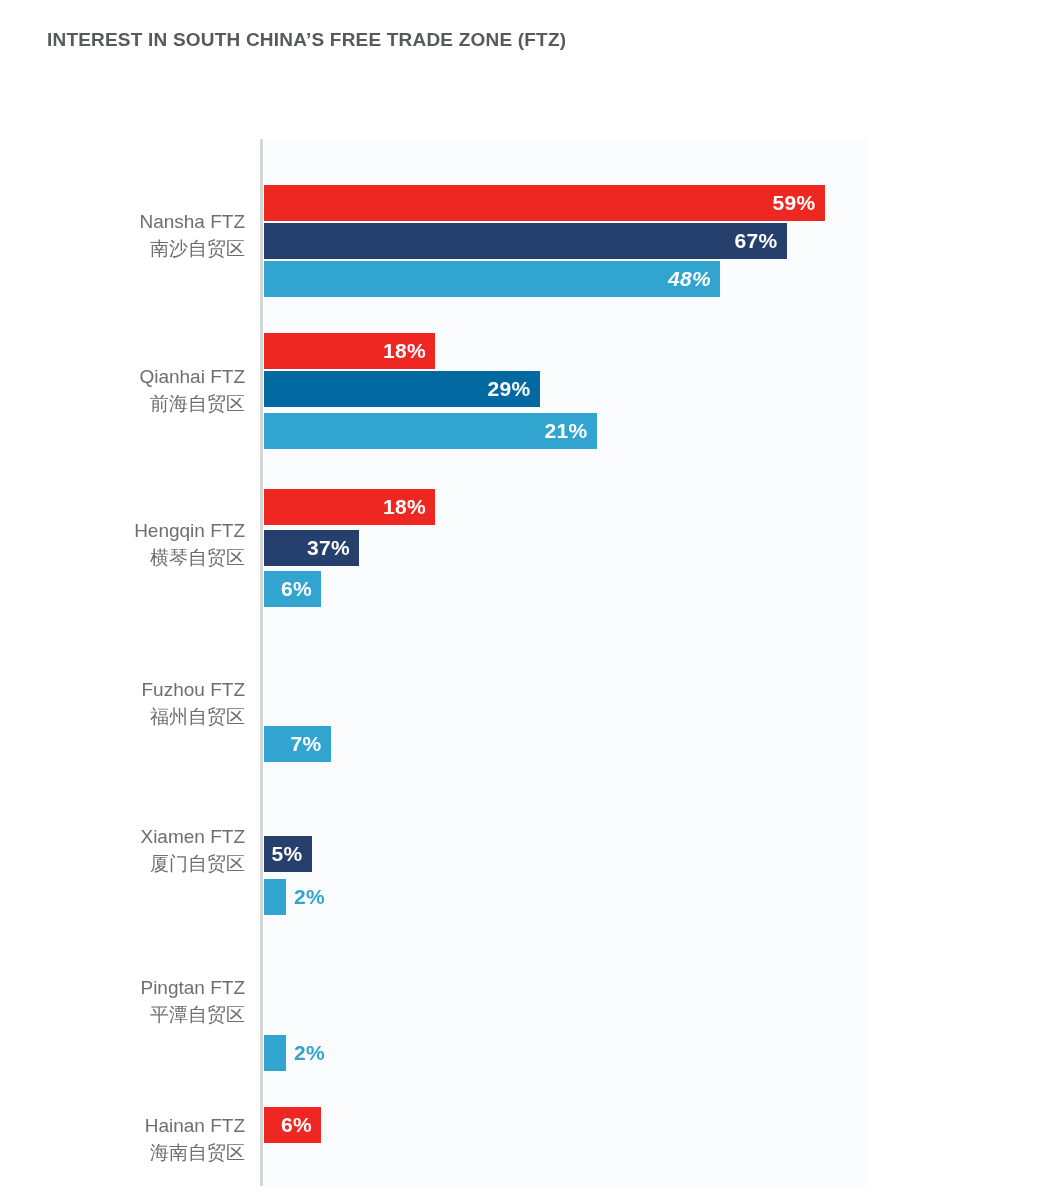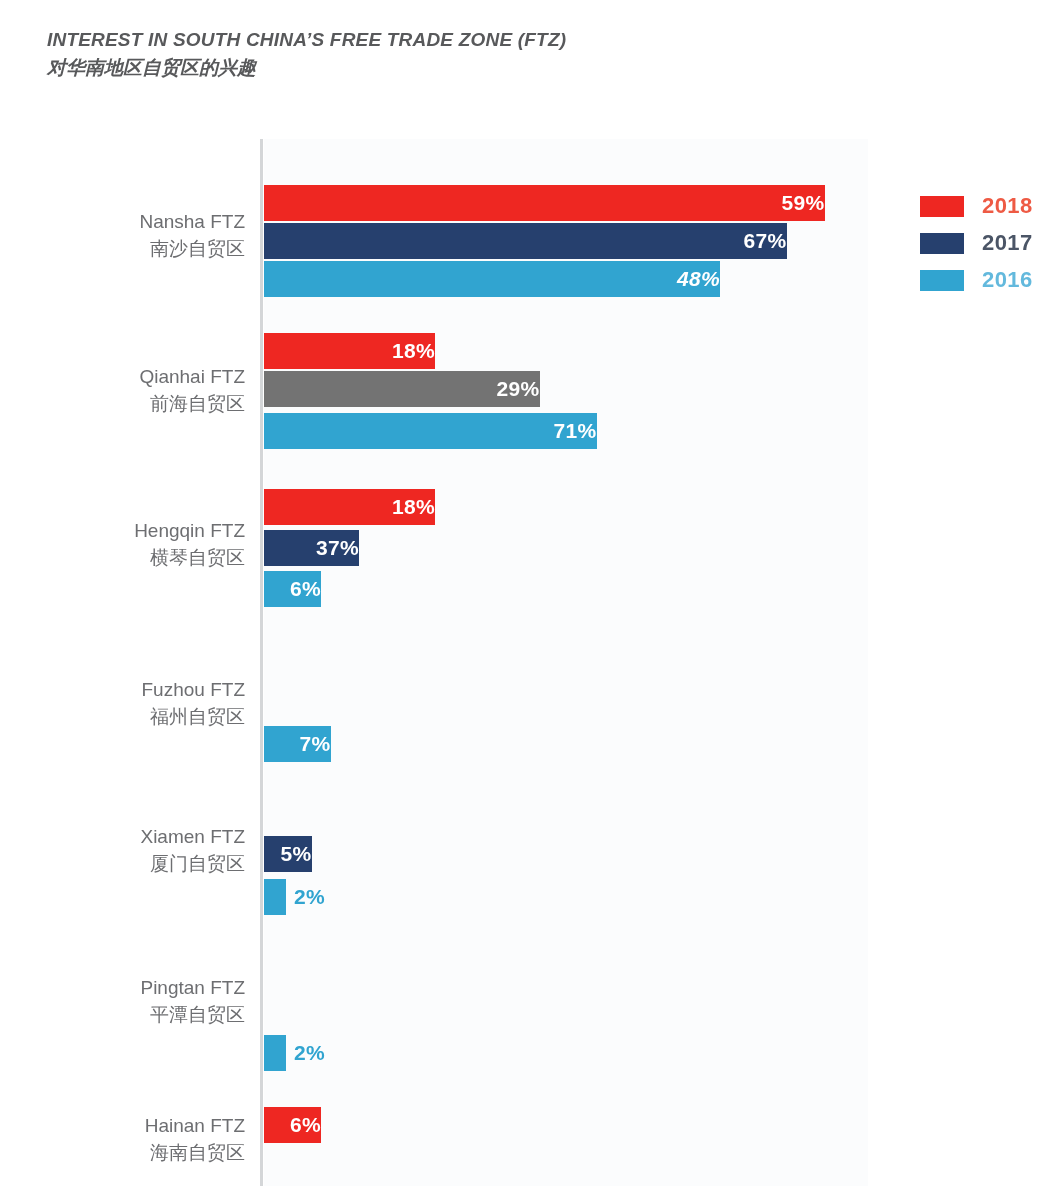--- a/index.html
+++ b/index.html
@@ -18,21 +18,20 @@
 
   
   .title-block {
     position: absolute;
     left: 47px;
     top: 27px;
     width: 760px;
   }
   .title-en {
     font-size: 19px;
-    font-style: italic;
     font-weight: bold;
     letter-spacing: 0.2px;
     color: #58595b;
     line-height: 26px;
     white-space: nowrap;
   }
   .title-zh {
     font-size: 19px;
     font-style: italic;
     font-weight: bold;
@@ -103,20 +102,21 @@
     height: 36px;
     box-sizing: border-box;
     display: flex;
     align-items: center;
     justify-content: flex-end;
   }
   .bar .value-in {
     font-size: 21px;
     font-weight: bold;
     color: #ffffff;
+    padding-right: 9px;
     letter-spacing: 0.3px;
     white-space: nowrap;
   }
   .value-out {
     position: absolute;
     top: 0;
     height: 36px;
     display: flex;
     align-items: center;
     font-size: 21px;
@@ -148,21 +148,20 @@
     font-weight: bold;
     margin-left: 18px;
     letter-spacing: 0.4px;
   }
 </style>
 </head>
 <body>
 
 <div class="title-block">
   <div class="title-en">INTEREST IN SOUTH CHINA’S FREE TRADE ZONE (FTZ)</div>
-  <div class="title-zh">对华南地区自贸区的兴趣</div>
 </div>
 
 <div class="chart">
   <div class="plot-bg"></div>
   <div class="axis-line"></div>
   <div id="groups-container">
       <div class="group" style="top: 185px;">
         <div class="cat-label" style="top: 24px;">
           <div class="en">Nansha FTZ</div>
           <div class="zh">南沙自贸区</div>
@@ -187,27 +186,27 @@
         <div class="cat-label" style="top: 31px;">
           <div class="en">Qianhai FTZ</div>
           <div class="zh">前海自贸区</div>
         </div>
         <div class="bar-row" style="top: 0px; width: 171px;">
           <div class="bar" style="width: 171px; background: rgb(238, 39, 34);">
             <span class="value-in">18%</span>
           </div>
         </div>
         <div class="bar-row" style="top: 38px; width: 275.5px;">
-          <div class="bar" style="width: 275.5px; background: #737373;">
+          <div class="bar" style="width: 275.5px; background: #0369a1;">
             <span class="value-in">29%</span>
           </div>
         </div>
         <div class="bar-row" style="top: 80px; width: 332.5px;">
           <div class="bar" style="width: 332.5px; background: rgb(49, 164, 208);">
-            <span class="value-in">71%</span>
+            <span class="value-in">21%</span>
           </div>
         </div>
       </div>
       <div class="group" style="top: 489px;">
         <div class="cat-label" style="top: 29px;">
           <div class="en">Hengqin FTZ</div>
           <div class="zh">横琴自贸区</div>
         </div>
         <div class="bar-row" style="top: 0px; width: 171px;">
           <div class="bar" style="width: 171px; background: rgb(238, 39, 34);">
@@ -266,27 +265,13 @@
           <div class="en">Hainan FTZ</div>
           <div class="zh">海南自贸区</div>
         </div>
         <div class="bar-row" style="top: 0px; width: 57px;">
           <div class="bar" style="width: 57px; background: rgb(238, 39, 34);">
             <span class="value-in">6%</span>
           </div>
         </div>
       </div>
     </div>
-  <div class="legend" id="legend">
-      <div class="legend-row">
-        <div class="legend-swatch" style="background: rgb(238, 39, 34);"></div>
-        <div class="legend-text" style="color: rgb(238, 90, 68);">2018</div>
-      </div>
-      <div class="legend-row">
-        <div class="legend-swatch" style="background: rgb(38, 64, 110);"></div>
-        <div class="legend-text" style="color: rgb(75, 85, 102);">2017</div>
-      </div>
-      <div class="legend-row">
-        <div class="legend-swatch" style="background: rgb(49, 164, 208);"></div>
-        <div class="legend-text" style="color: rgb(99, 185, 221);">2016</div>
-      </div>
-    </div>
 </div>
 
 </body></html>

